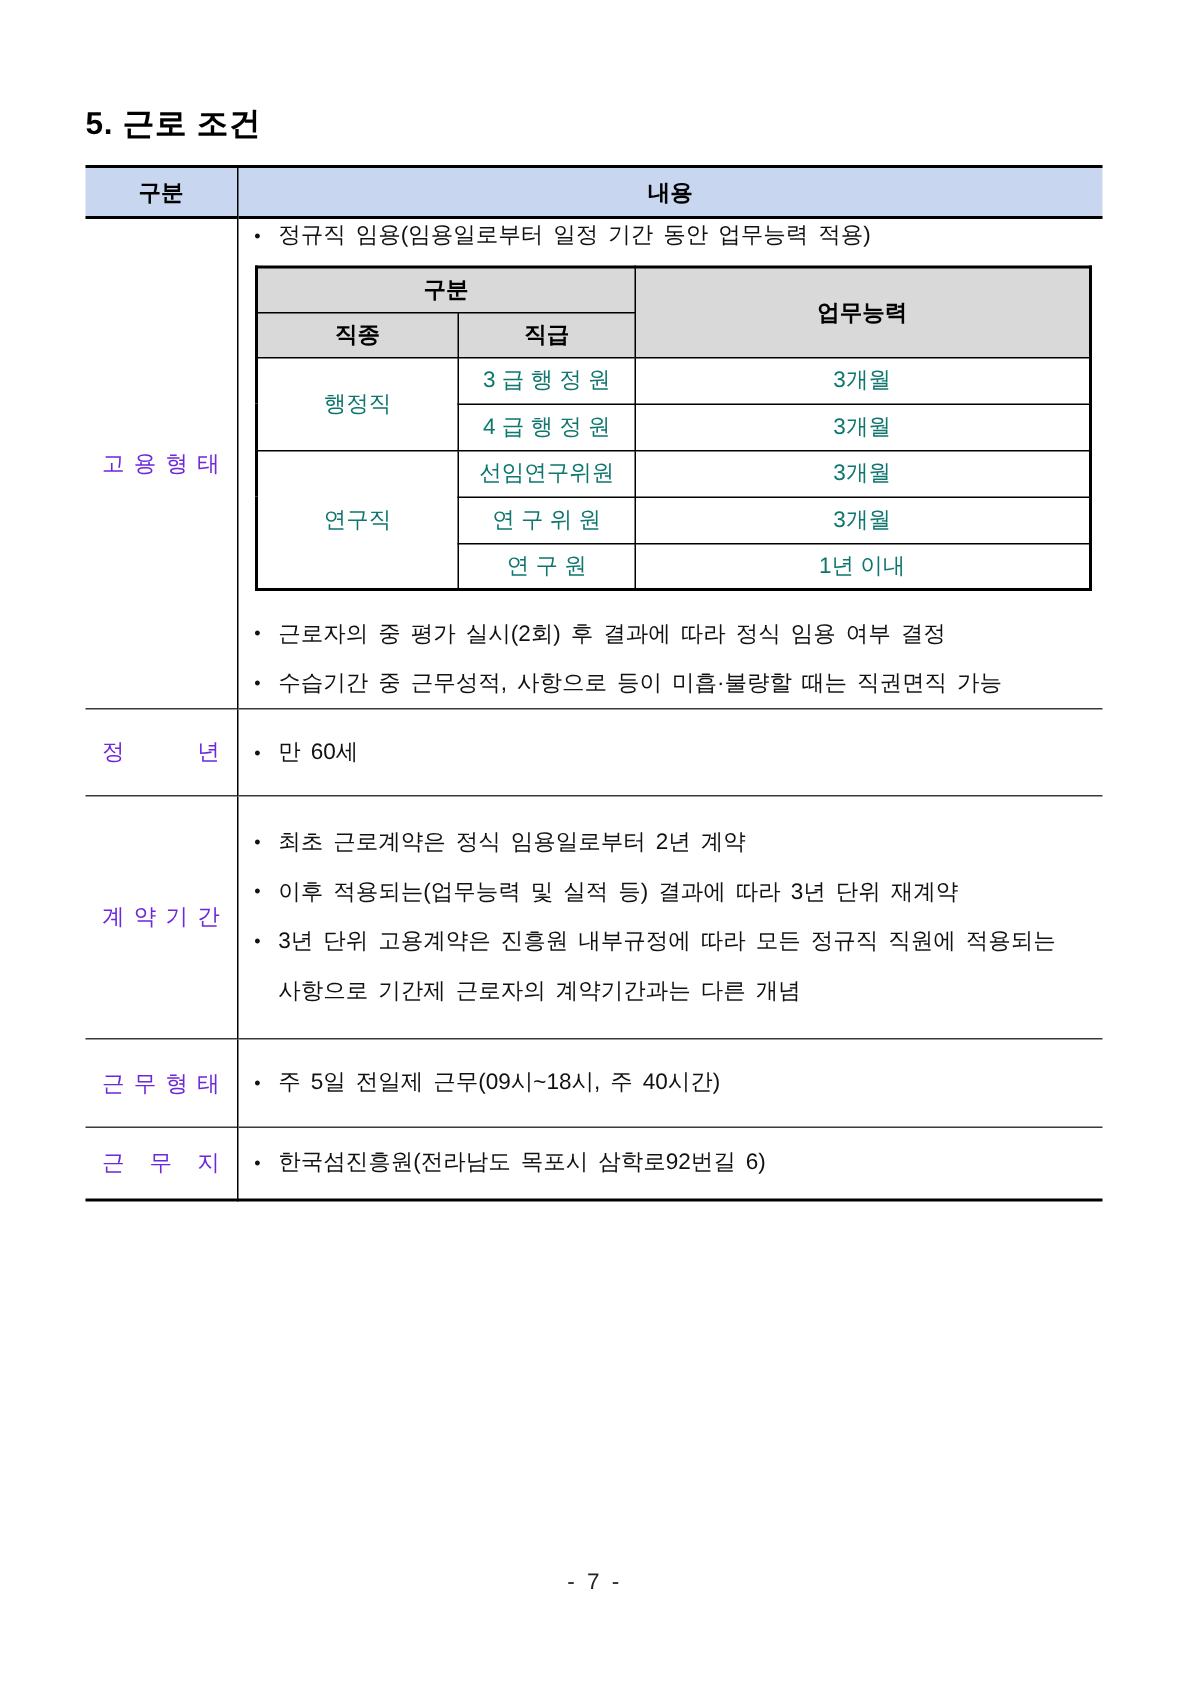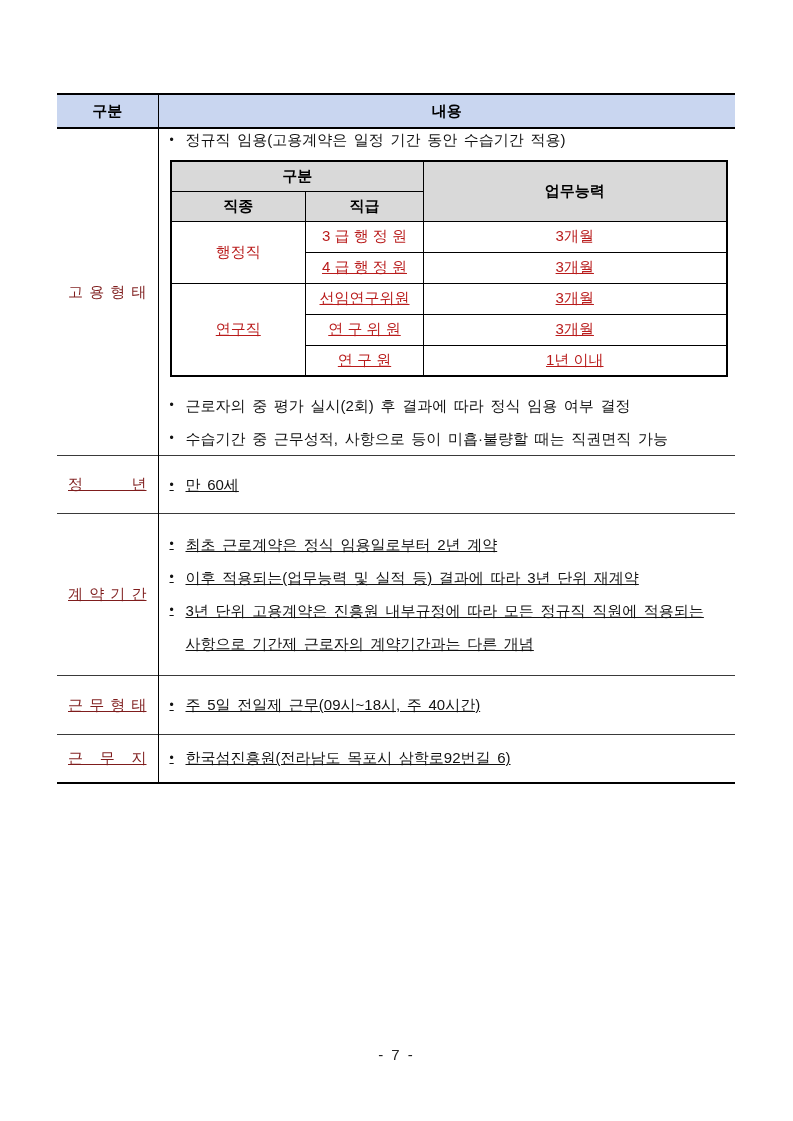--- a/index.html
+++ b/index.html
@@ -15,47 +15,47 @@
 
   .doc-title {
     font-size: 21px;
     font-weight: 800;
     letter-spacing: 0.5px;
     color: #000000;
   }
 
   
   table.outer {
-    margin-top: 25px;
+    margin-top: 14px;
     width: 678px;
     border-collapse: collapse;
     table-layout: fixed;
     border-top: 2.5px solid #000000;
     border-bottom: 2.5px solid #000000;
     font-size: 15px;
   }
   table.outer col.c-label { width: 101px; }
   table.outer th.h-cell {
     background: #c9d6f0;
     height: 34px;
     font-weight: bold;
     text-align: center;
     vertical-align: middle;
     border-bottom: 2.5px solid #000000;
     color: #000000;
   }
   table.outer th.h-cell.first { border-right: 1.5px solid #000000; }
   table.outer td { vertical-align: middle; }
-  table.outer tbody tr + tr > td { border-top: 1.3px solid #3a3a3a; text-decoration: underline; }
+  table.outer tbody tr + tr > td { border-top: 1.3px solid #3a3a3a; }
   td.label-cell {
     border-right: 1.5px solid #000000;
     text-align: justify;
     text-align-last: justify;
     padding: 0 11px;
-    color: #7f1d1d;
+    color: #6d28d9;
   }
   td.content-cell { padding: 0 10px 0 11px; }
 
   
   .bullet-line {
     display: flex;
     align-items: flex-start;
     line-height: 22px;
     word-spacing: 2.5px;
   }
@@ -88,21 +88,21 @@
     border: 1.2px solid #000000;
     vertical-align: middle;
     padding: 0 4px;
   }
   table.inner th {
     background: #d9d9d9;
     font-weight: bold;
     height: 30px;
     color: #000000;
   }
-  table.inner td { height: 31px; color: #b91c1c; }
+  table.inner td { height: 31px; color: #0f766e; }
 
   .row-retire > td { height: 58px; }
   .row-contract > td.content-cell { padding-top: 14px; padding-bottom: 15px; }
   .row-worktype > td { height: 59px; }
   .row-workplace > td { height: 48px; }
   .contract-wrap .bullet-line { line-height: 33px; }
   .contract-wrap .b { line-height: 33px; }
 
   .page-footer {
     position: absolute;
@@ -112,40 +112,41 @@
     font-size: 15px;
     color: #222222;
     letter-spacing: 2px;
   }
 </style>
 </head>
 <body>
 
 <div class="page">
 
+  <h1 class="doc-title">5. 근로 조건</h1>
 
   <table class="outer">
     <colgroup>
         <col class="c-label">
         <col>
       </colgroup>
     <thead>
       <tr>
         <th class="h-cell first">구분</th>
         <th class="h-cell">내용</th>
       </tr>
     </thead>
     <tbody>
 
       <tr class="row-employment">
         <td class="label-cell">고 용 형 태</td>
         <td class="content-cell emp-cell">
           <div class="bullet-line emp-intro">
             <span class="b">•</span>
-            <span>정규직 임용(고용계약은 일정 기간 동안 수습기간 적용)</span>
+            <span>정규직 임용(임용일로부터 일정 기간 동안 업무능력 적용)</span>
           </div>
 
           <table class="inner">
             <colgroup>
                 <col class="i1">
                 <col class="i2">
                 <col class="i3">
               </colgroup>
             <thead>
               <tr>

